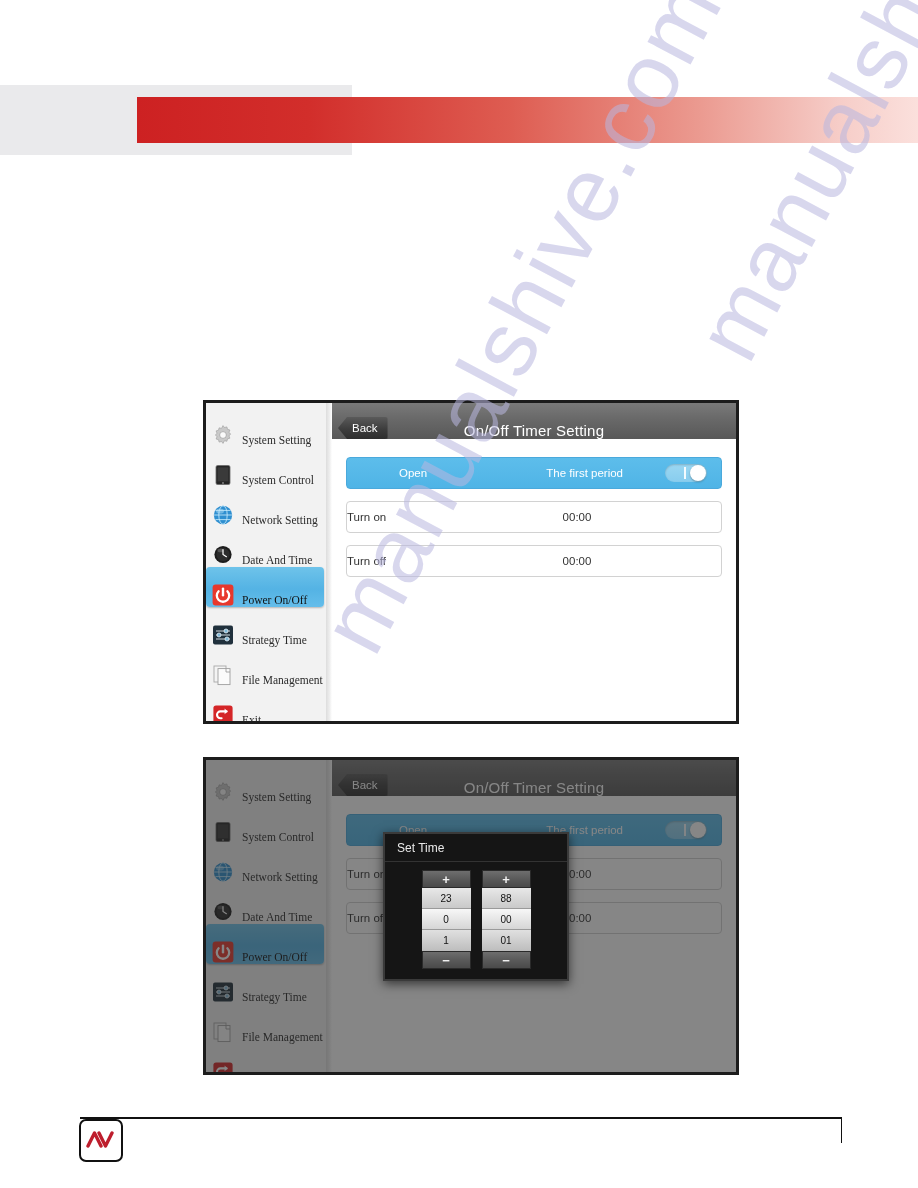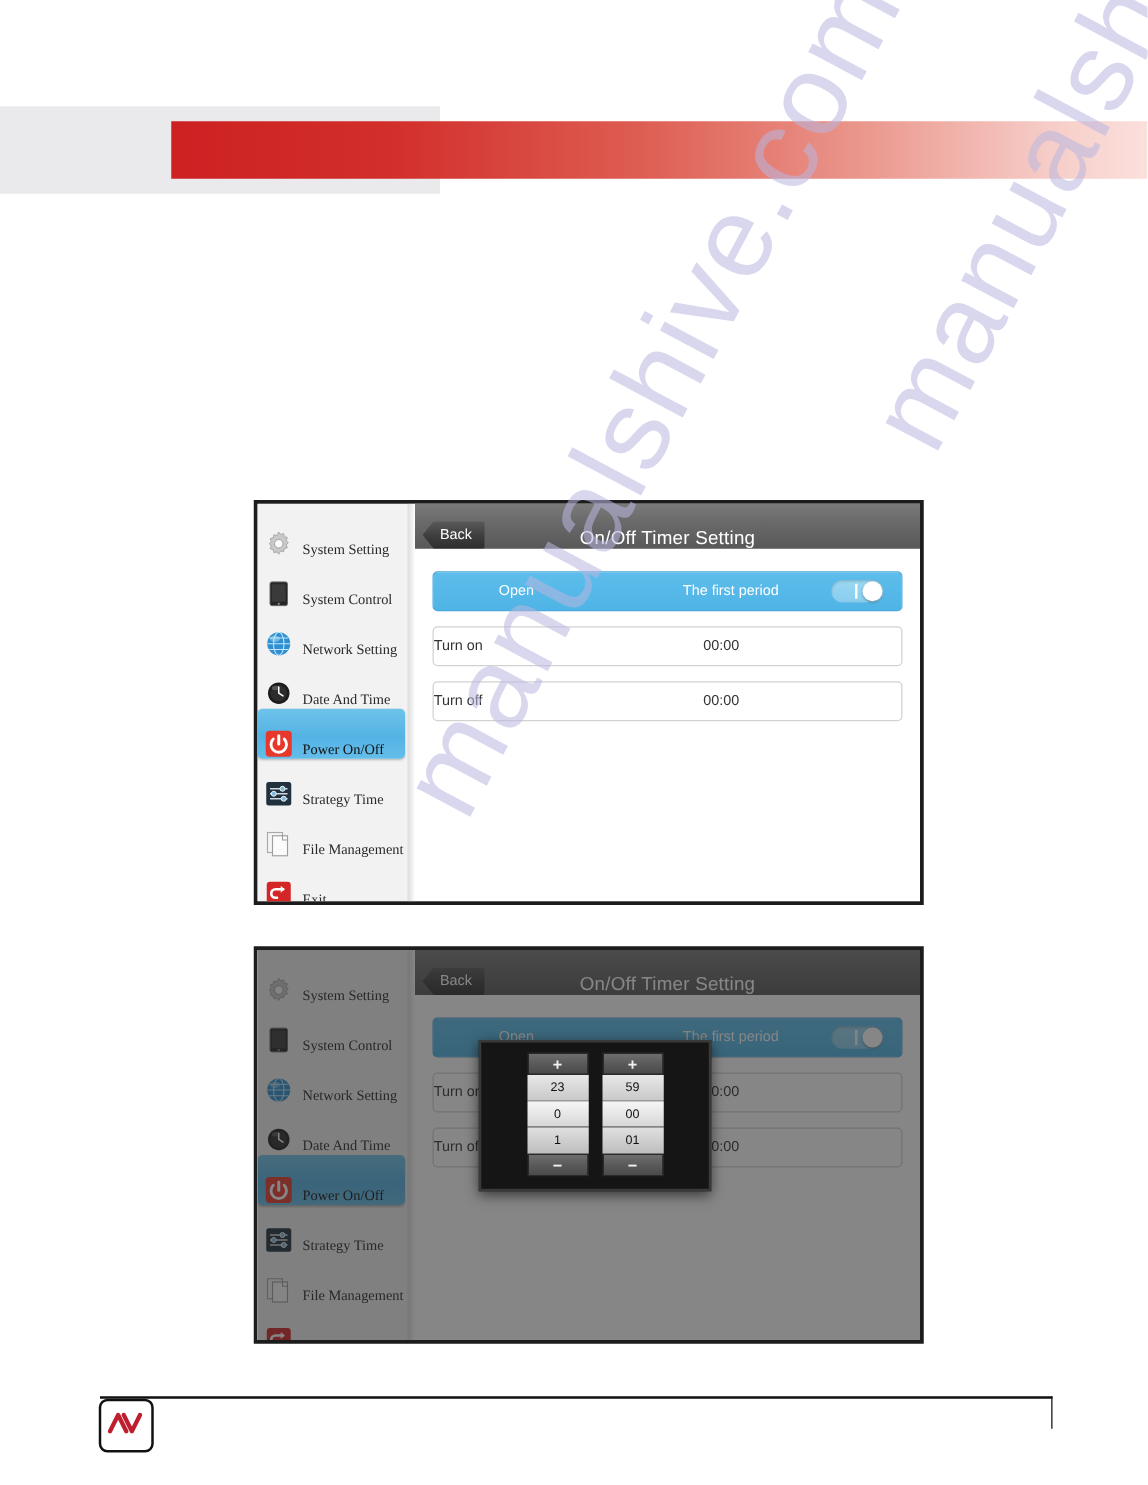--- a/index.html
+++ b/index.html
@@ -559,33 +559,34 @@
         <div class="row">
           <span class="c1">Turn off</span>
           <span class="c2">00:00</span>
         </div>
       </div>
     </div>
 
     <div class="dim"></div>
 
     <div class="dialog">
+      <div class="dlg-title">Set Time</div>
       <div class="pickers">
 
         <div class="picker">
           <div class="pk-btn">+</div>
           <div class="pk-cell a">23</div>
           <div class="pk-cell b">0</div>
           <div class="pk-cell c">1</div>
           <div class="pk-btn">−</div>
         </div>
 
         <div class="picker">
           <div class="pk-btn">+</div>
-          <div class="pk-cell a">59</div>
+          <div class="pk-cell a">88</div>
           <div class="pk-cell b">00</div>
           <div class="pk-cell c">01</div>
           <div class="pk-btn">−</div>
         </div>
 
       </div>
     </div>
 
   </div>
 </div>

